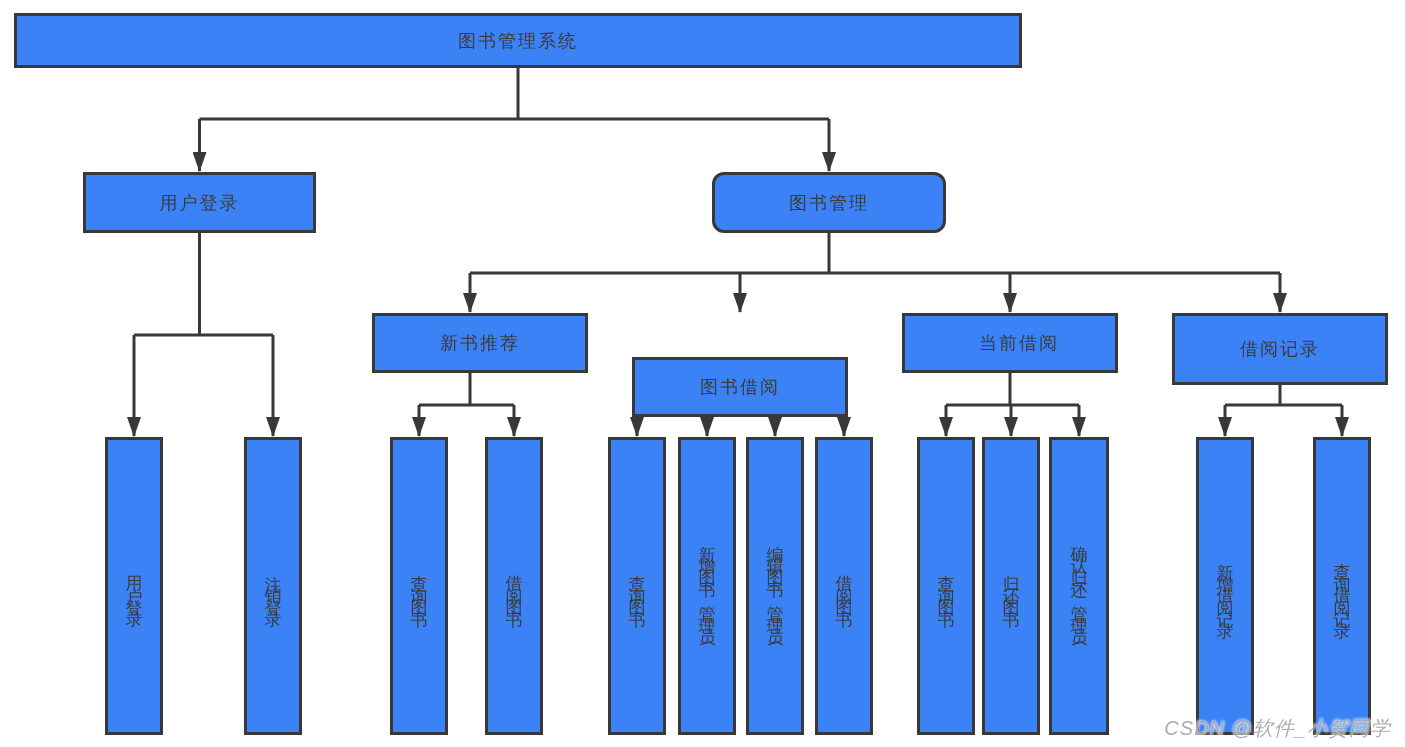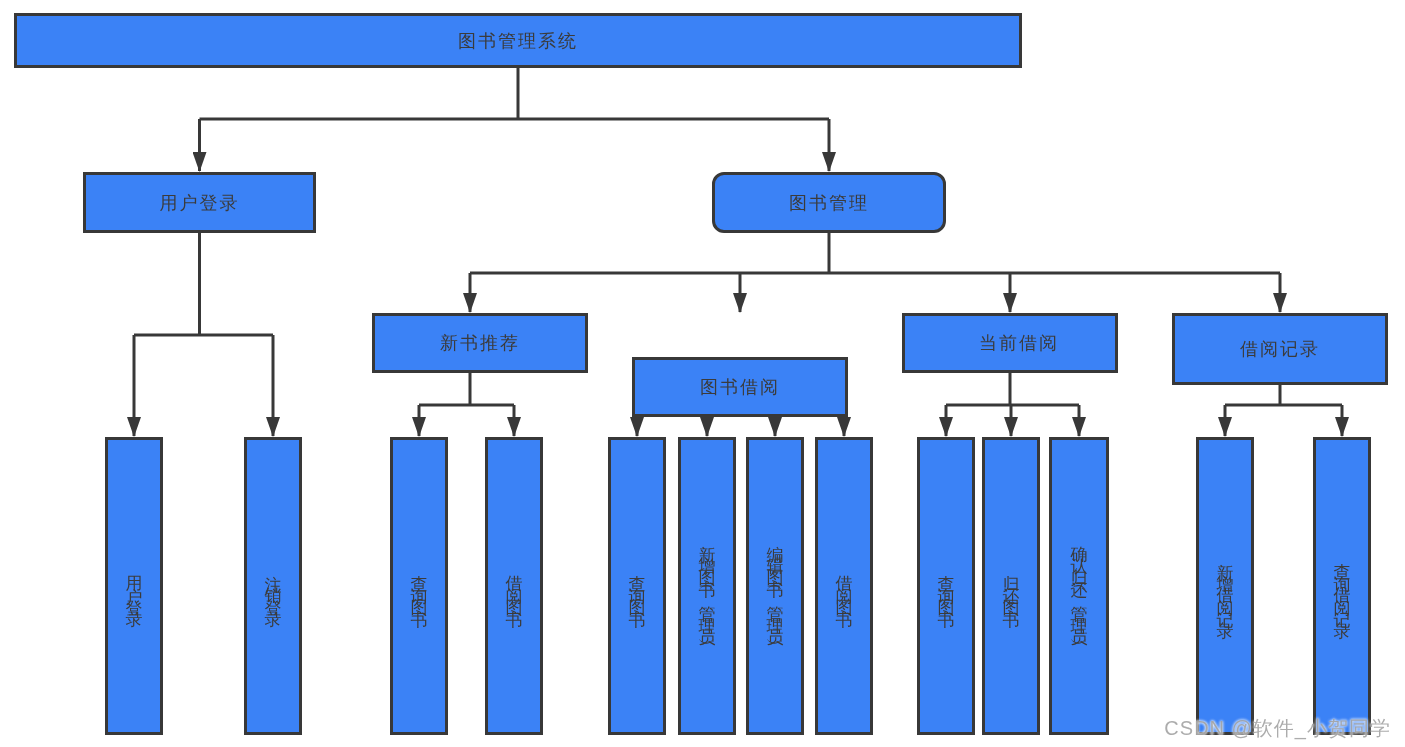--- a/index.html
+++ b/index.html
@@ -41,20 +41,21 @@
   }
   .watermark {
     position: absolute;
     right: 14px;
     bottom: 5px;
     font-size: 20px;
     color: rgba(158, 158, 158, 0.85);
     text-shadow: 0 0 3px #ffffff, 0 0 3px #ffffff;
     letter-spacing: 1px;
     white-space: nowrap;
+    font-style: italic;
   }
 </style>
 </head>
 <body>
 
 <div class="diagram">
 
   <svg class="connectors" width="1405" height="747" viewBox="0 0 1405 747" xmlns="http://www.w3.org/2000/svg">
     <defs>
       <marker id="arrow" markerUnits="userSpaceOnUse" markerWidth="20" markerHeight="14" refX="19" refY="7" orient="auto">

